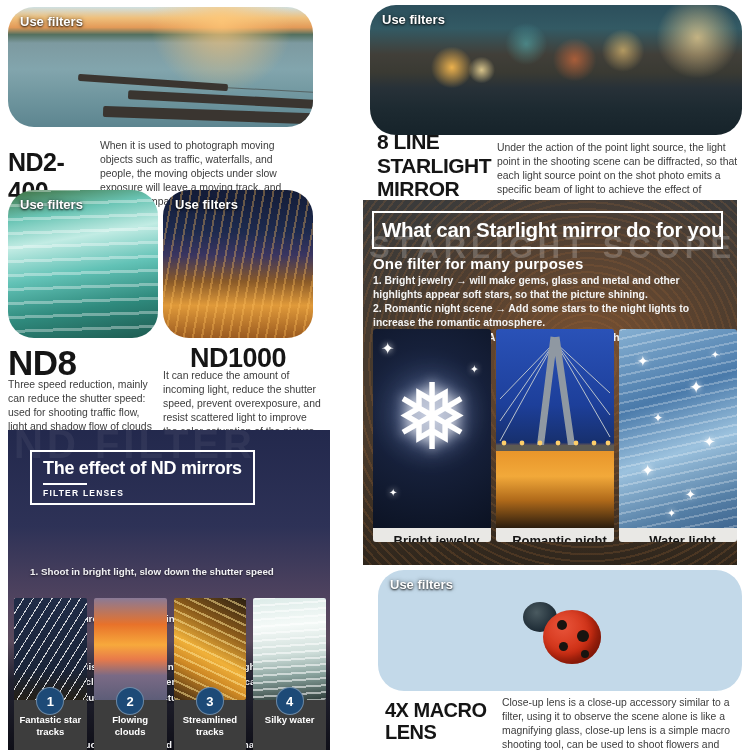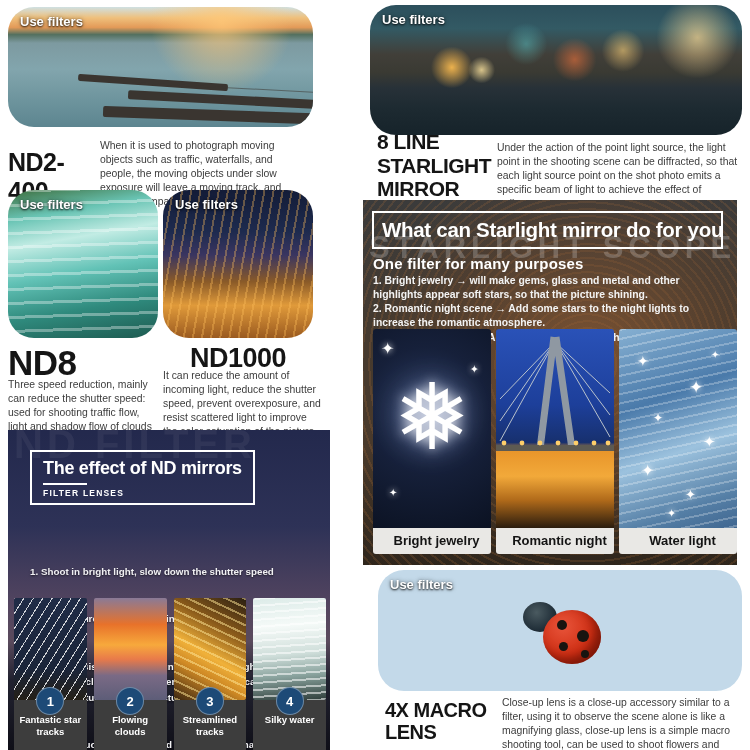--- a/index.html
+++ b/index.html
@@ -86,21 +86,21 @@
   .wm-sl{position:absolute;top:30px;left:6px;font-size:31px;font-weight:800;letter-spacing:5px;
      color:rgba(215,215,215,.26);white-space:nowrap;}
   .slbox{position:absolute;left:9px;top:11px;width:331px;border:2px solid #fff;color:#fff;
      padding:5px 8px;font-size:20.5px;font-weight:800;letter-spacing:-0.3px;white-space:nowrap;}
   .slsub{position:absolute;left:10px;top:55px;color:#fff;font-size:15px;font-weight:800;letter-spacing:0.2px;}
   .sllist{position:absolute;left:10px;top:74px;width:356px;color:#f3f3f3;font-size:10.4px;line-height:1.36;font-weight:bold;}
   .slcards{position:absolute;left:10px;top:129px;display:flex;gap:5px;}
   .slcard{width:118px;border-radius:3px;overflow:hidden;position:relative;}
   .slcard .im{height:199px;position:relative;}
   .slcard .strip{background:#e9e8e5;color:#141414;font-size:13px;font-weight:bold;text-align:center;
-     height:26px;line-height:26px;padding-left:9px;}
+     height:14px;line-height:26px;padding-left:9px;}
   .im-jewel{background:radial-gradient(circle at 45% 40%, #2a3a5e 0%, #16203a 45%, #0b1222 100%);}
   .snowflake{position:absolute;left:50%;top:44%;transform:translate(-50%,-50%);font-size:92px;color:#fff;
      text-shadow:0 0 12px rgba(255,255,255,.9),0 0 30px rgba(180,200,255,.8);font-family:"DejaVu Sans",sans-serif;}
   .sparkle{position:absolute;color:#fff;font-family:"DejaVu Sans",sans-serif;
      text-shadow:0 0 6px rgba(255,255,255,.95);}
   .im-bridge{background:linear-gradient(180deg,#2a52b8 0%,#1d3f9a 38%,#17306e 57%,#e8952a 61%,#f2a93a 74%,#b06a1a 86%,#2a1c0e 100%);}
   .im-water{background:
      repeating-linear-gradient(168deg, rgba(255,255,255,.25) 0 2px, rgba(255,255,255,0) 2px 9px),
      linear-gradient(160deg,#86b0d2 0%,#4a7aaa 35%,#9cc2de 60%,#557fa6 85%,#3f6690 100%);}
   

